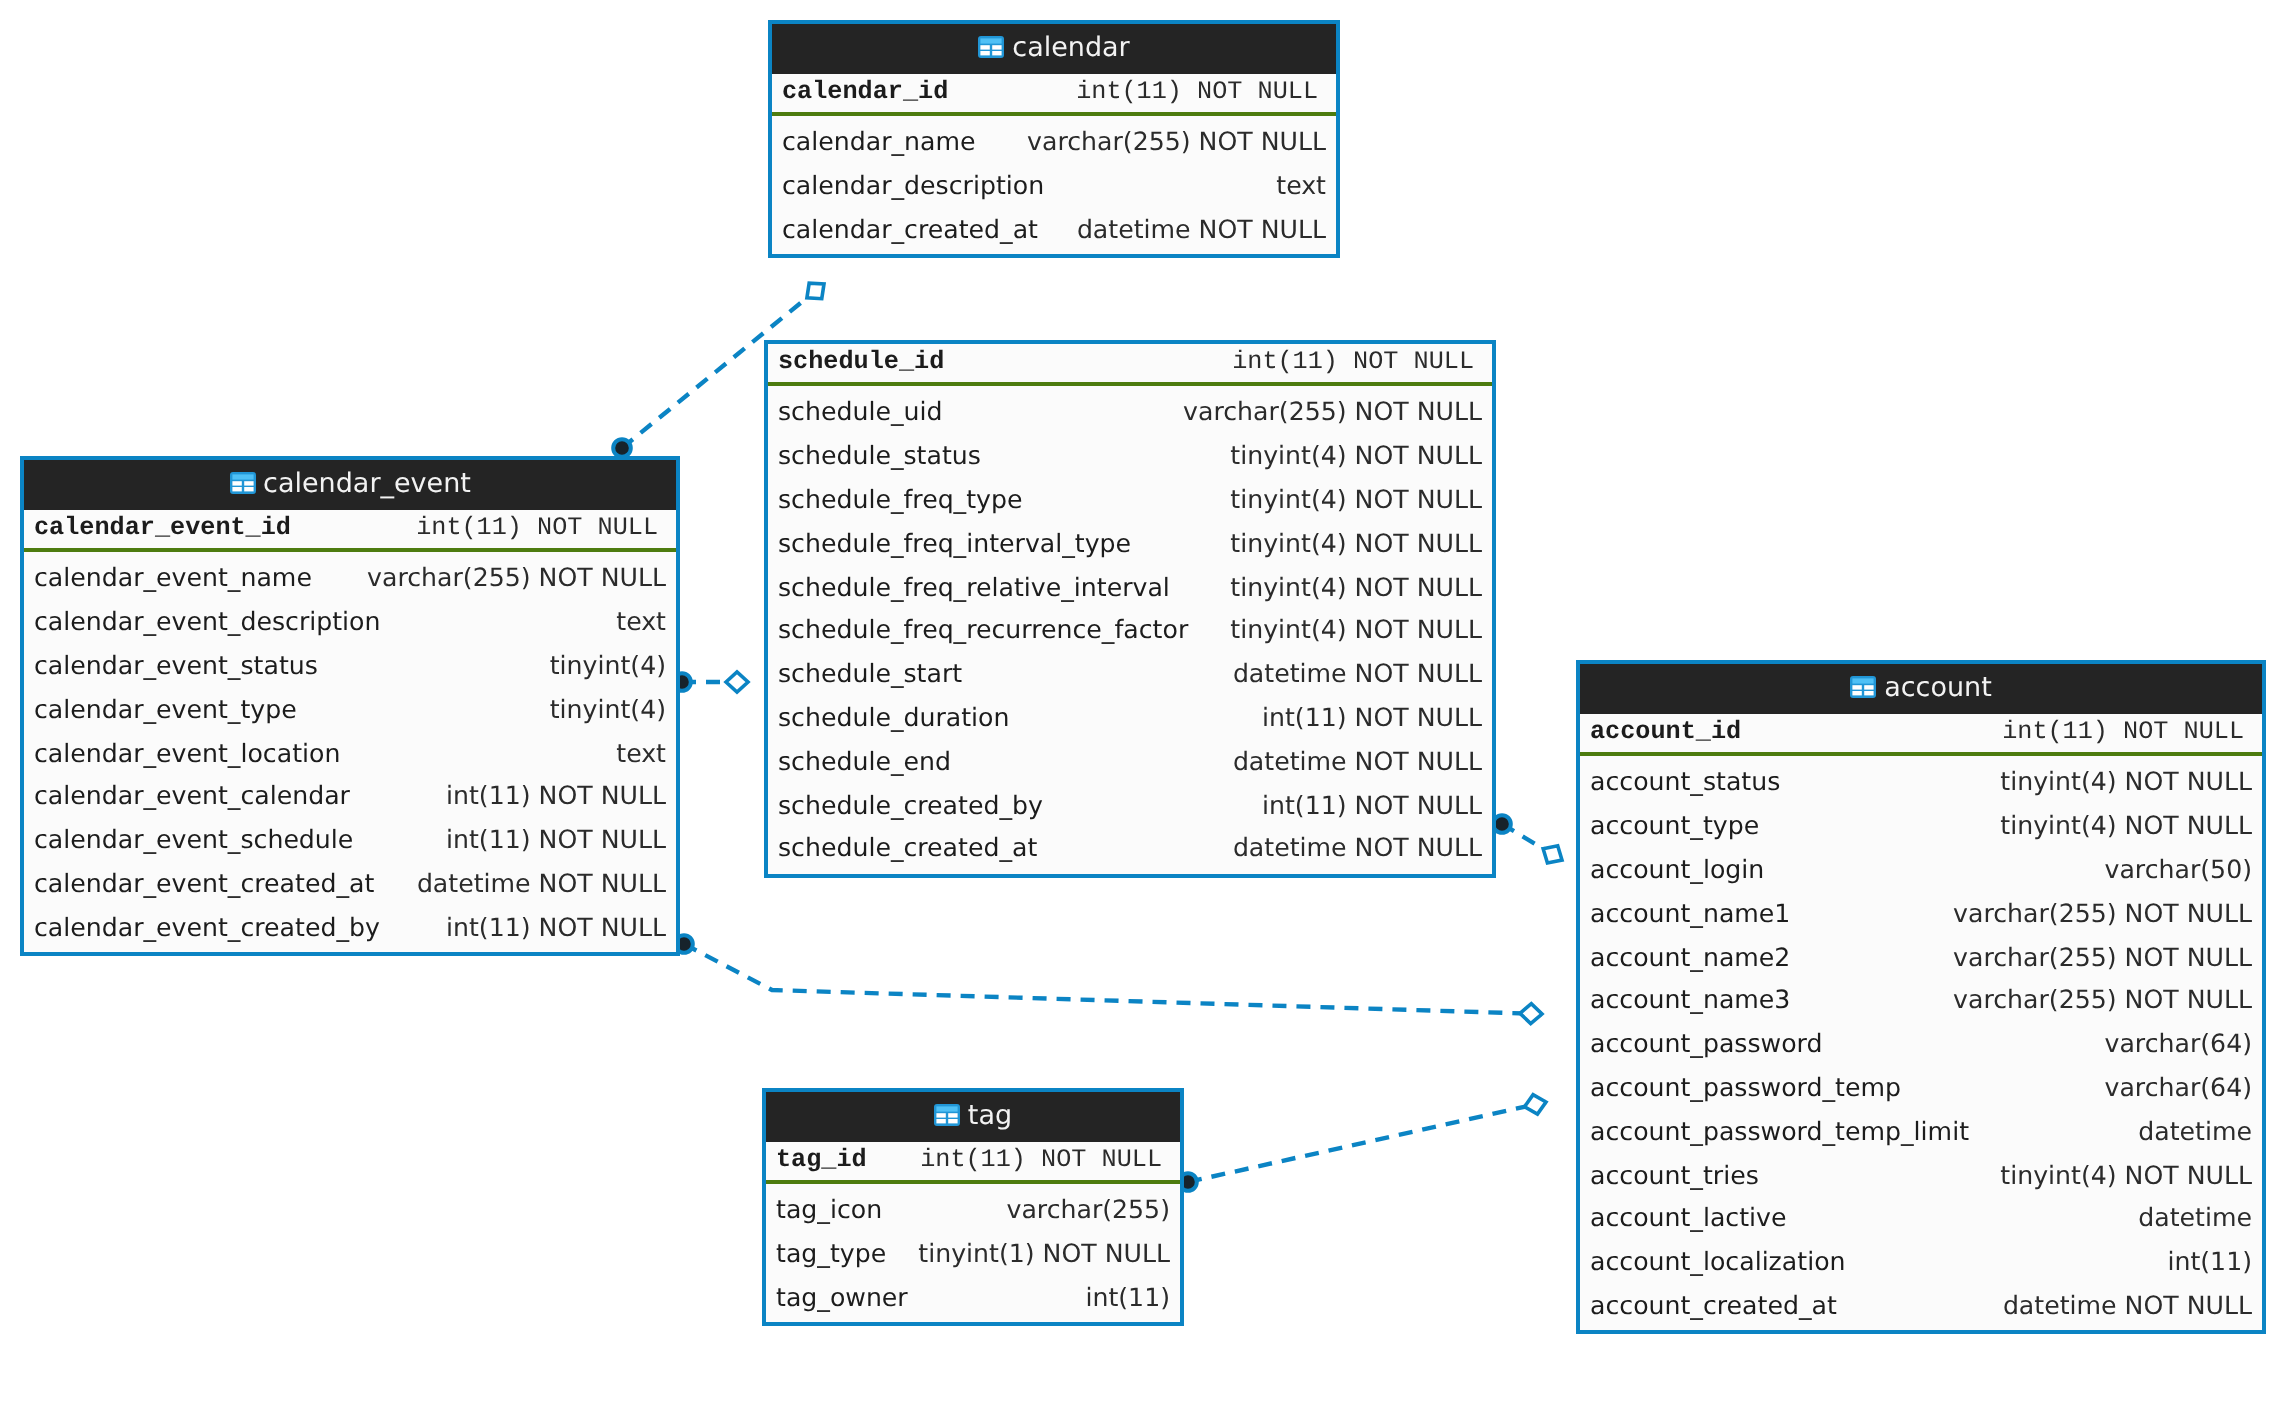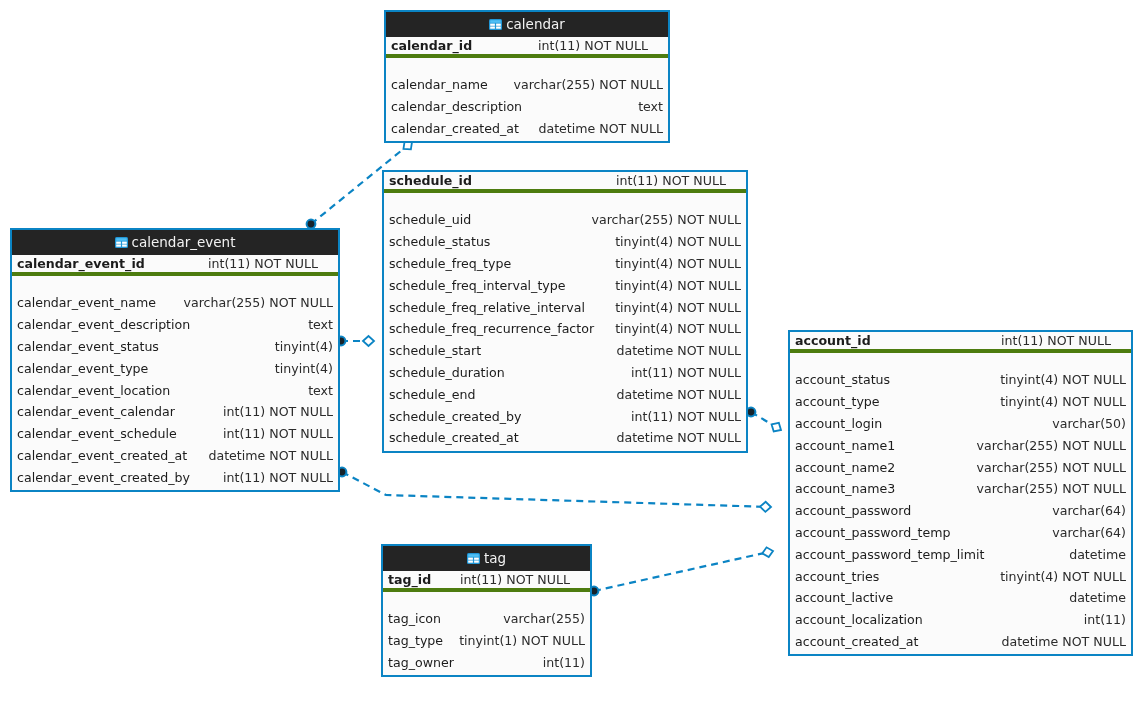--- a/index.html
+++ b/index.html
@@ -35,32 +35,33 @@
     width:13px;height:11px;
     vertical-align:-1px;
     margin-right:4px;
     position:relative;
   }
   .tbl-icon svg{display:block;}
   .pk-row{
     display:flex;
     align-items:center;
     justify-content:space-between;
-    padding:1px 20px 2px 5px;
+    padding:1px 9px 2px 5px;
     height:21px;
     box-sizing:border-box;
-    border-bottom:4px solid #4d7c0f;
+    border-bottom:2px solid #4d7c0f;
     font-weight:bold;
     font-size:12.6px;
     color:#1c1c1c;
     background:#fbfbfb;
+    font-family:Liberation Mono, monospace;
   }
   .pk-row .fname{font-weight:bold;}
   .pk-row .ftype{font-weight:normal;color:#2b2b2b;}
-  .fields{padding:16px 0 2px 0;background:#fbfbfb;}
+  .fields{padding:2px 0 2px 0;background:#fbfbfb;}
   .field{
     display:flex;
     align-items:center;
     justify-content:space-between;
     padding:0 5px;
     height:21.8px;
     box-sizing:border-box;
     font-size:12.6px;
     color:#1c1c1c;
     white-space:nowrap;
@@ -227,20 +228,28 @@
             <span class="fname">calendar_event_created_at</span>
             <span class="ftype">datetime NOT NULL</span>
           </div>
           <div class="field">
             <span class="fname">calendar_event_created_by</span>
             <span class="ftype">int(11) NOT NULL</span>
           </div>
         </div>
       </div>
       <div class="entity" style="left: 788px; top: 330px; width: 345px;">
+        <div class="ent-header"><span class="tbl-icon"><svg width="13" height="11" viewBox="0 0 13 11">
+              <rect x="0" y="0" width="13" height="11" rx="1.5" fill="#2196d6"></rect>
+              <rect x="1.2" y="1.2" width="10.6" height="2.6" fill="#4fc0f5"></rect>
+              <rect x="1.2" y="4.6" width="4.7" height="2.2" fill="#ffffff"></rect>
+              <rect x="7.1" y="4.6" width="4.7" height="2.2" fill="#ffffff"></rect>
+              <rect x="1.2" y="7.5" width="4.7" height="2.2" fill="#ffffff"></rect>
+              <rect x="7.1" y="7.5" width="4.7" height="2.2" fill="#ffffff"></rect>
+            </svg></span><span>account</span></div>
         <div class="pk-row">
           <span class="fname">account_id</span>
           <span class="ftype">int(11) NOT NULL</span>
         </div>
         <div class="fields">
           <div class="field">
             <span class="fname">account_status</span>
             <span class="ftype">tinyint(4) NOT NULL</span>
           </div>
           <div class="field">

